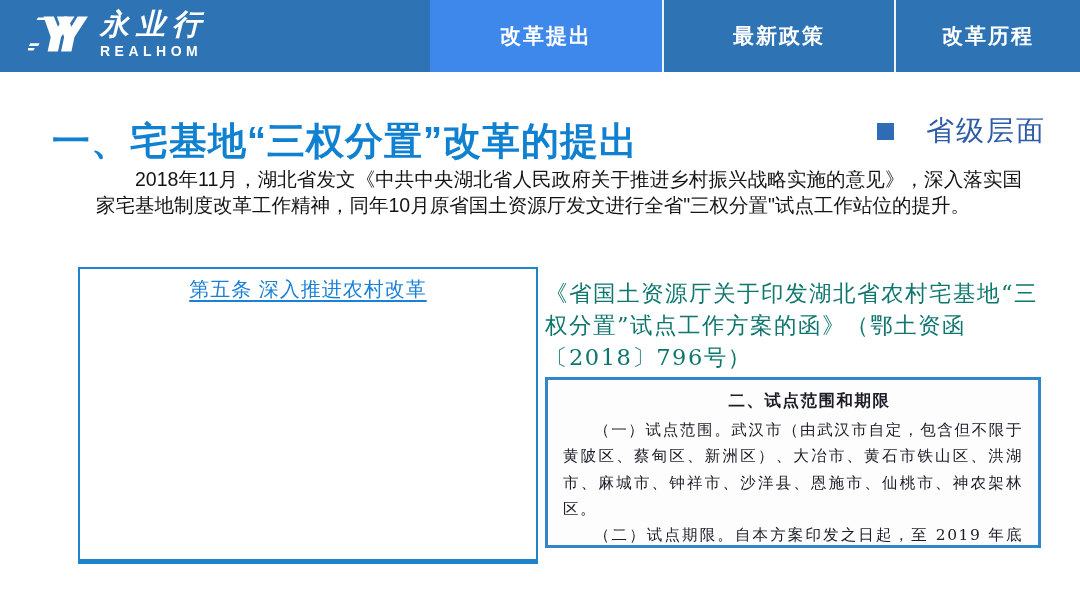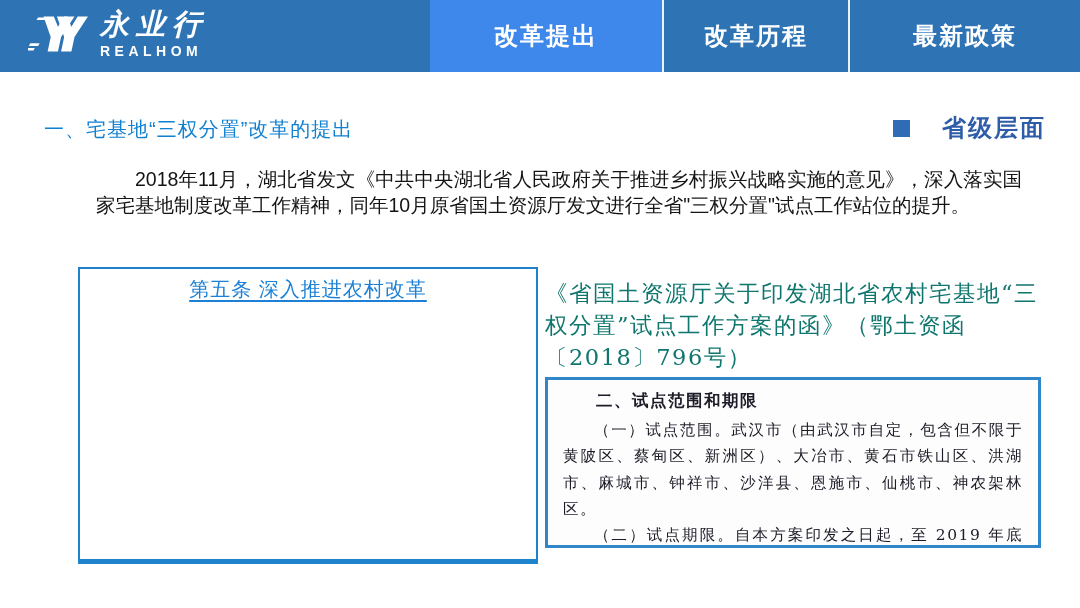--- a/index.html
+++ b/index.html
@@ -14,35 +14,35 @@
   .logo-mark{width:62px;height:52px;margin-right:10px;}
   .logo-text{display:flex;flex-direction:column;line-height:1;}
   .logo-name{
     color:#fff;font-size:29px;font-weight:bold;font-style:italic;
     font-family:"DejaVu Serif","Liberation Serif",serif;letter-spacing:7px;
   }
   .logo-sub{color:#fff;font-size:14px;letter-spacing:4.5px;margin-top:5px;font-weight:bold;}
   .tabs{position:absolute;left:430px;top:0;height:72px;display:flex;}
   .tab{
     display:flex;align-items:center;justify-content:center;
-    color:#ffffff;font-weight:bold;font-size:24px;letter-spacing:2px;cursor:pointer;
+    color:#ffffff;font-weight:bold;font-size:21px;letter-spacing:2px;cursor:pointer;
   }
   .tab-1{width:232px;background:#3e88ec;}
   .tab-2{width:184px;border-left:2px solid #eaf2fb;}
   .tab-3{width:230px;border-left:2px solid #eaf2fb;}
   
   .page-title{
-    position:absolute;left:44px;top:116px;
-    font-size:20px;font-weight:normal;color:#1080d0;letter-spacing:1px;
+    position:absolute;left:52px;top:116px;
+    font-size:38px;font-weight:bold;color:#1080d0;letter-spacing:1px;
   }
   .section-badge{
     position:absolute;right:34px;top:112px;display:flex;align-items:center;
   }
   .badge-square{width:17px;height:17px;background:#2e6cb5;margin-right:32px;}
-  .badge-label{font-size:24px;font-weight:bold;color:#2e5ca8;letter-spacing:2px;text-align:right;}
+  .badge-label{font-size:28px;font-weight:normal;color:#2e5ca8;letter-spacing:2px;text-align:right;}
   
   .intro{
     position:absolute;left:96px;top:166px;width:926px;
     font-size:19.5px;line-height:1.34;color:#141414;
     text-indent:2em;text-align:justify;
   }
   
   .policy-box{
     position:absolute;left:78px;top:267px;width:460px;height:297px;
     box-sizing:border-box;background:#ffffff;
@@ -67,21 +67,21 @@
   }
   .excerpt-box{
     position:absolute;left:545px;top:377px;width:496px;height:171px;
     box-sizing:border-box;background:#fdfdfd;
     border:3px solid #2f86c8;overflow:hidden;
     padding:8px 15px 0 15px;
     font-family:"DejaVu Serif","Liberation Serif",serif;color:#1c1c28;
   }
   .excerpt-heading{
     font-weight:bold;font-size:16.5px;text-indent:2em;
-    margin:2px 0 5px 0;letter-spacing:1.5px;
+    margin:2px 0 5px 0;letter-spacing:1.5px;text-align:center;
   }
   .excerpt-para{
     font-size:15.5px;line-height:1.7;text-indent:2em;text-align:justify;
     letter-spacing:1.5px;margin:0;
   }
 </style>
 </head>
 <body>
 
 <div class="header">
@@ -95,22 +95,22 @@
         <path d="M56,6 L76,6 L84,26 L96,6 L116,6 L90,46 L84,74 L64,74 L70,46 Z"></path>
       </g>
     </svg>
     <div class="logo-text">
       <span class="logo-name">永业行</span>
       <span class="logo-sub">REALHOM</span>
     </div>
   </div>
   <div class="tabs">
     <div class="tab tab-1">改革提出</div>
+    <div class="tab tab-3">最新政策</div>
     <div class="tab tab-2">改革历程</div>
-    <div class="tab tab-3">最新政策</div>
   </div>
 </div>
 
 <div class="page-title">一、宅基地“三权分置”改革的提出</div>
 
 <div class="section-badge">
   <span class="badge-square"></span>
   <span class="badge-label">省级层面</span>
 </div>
 

